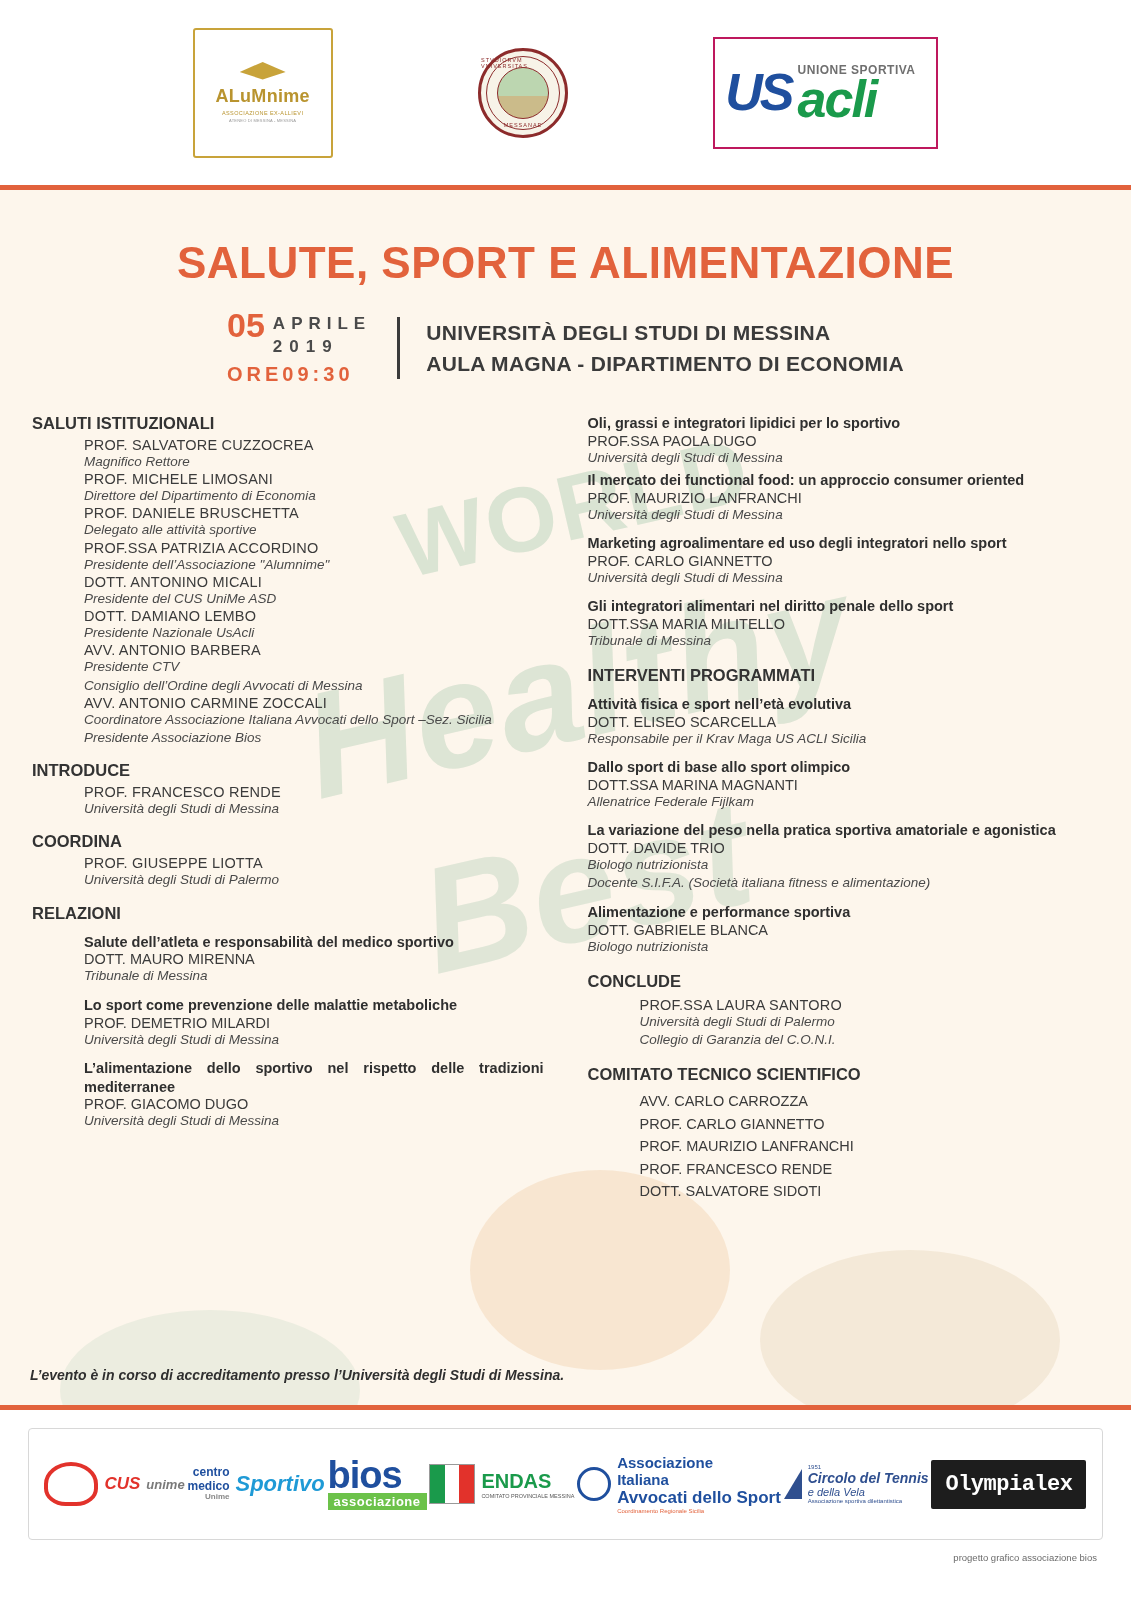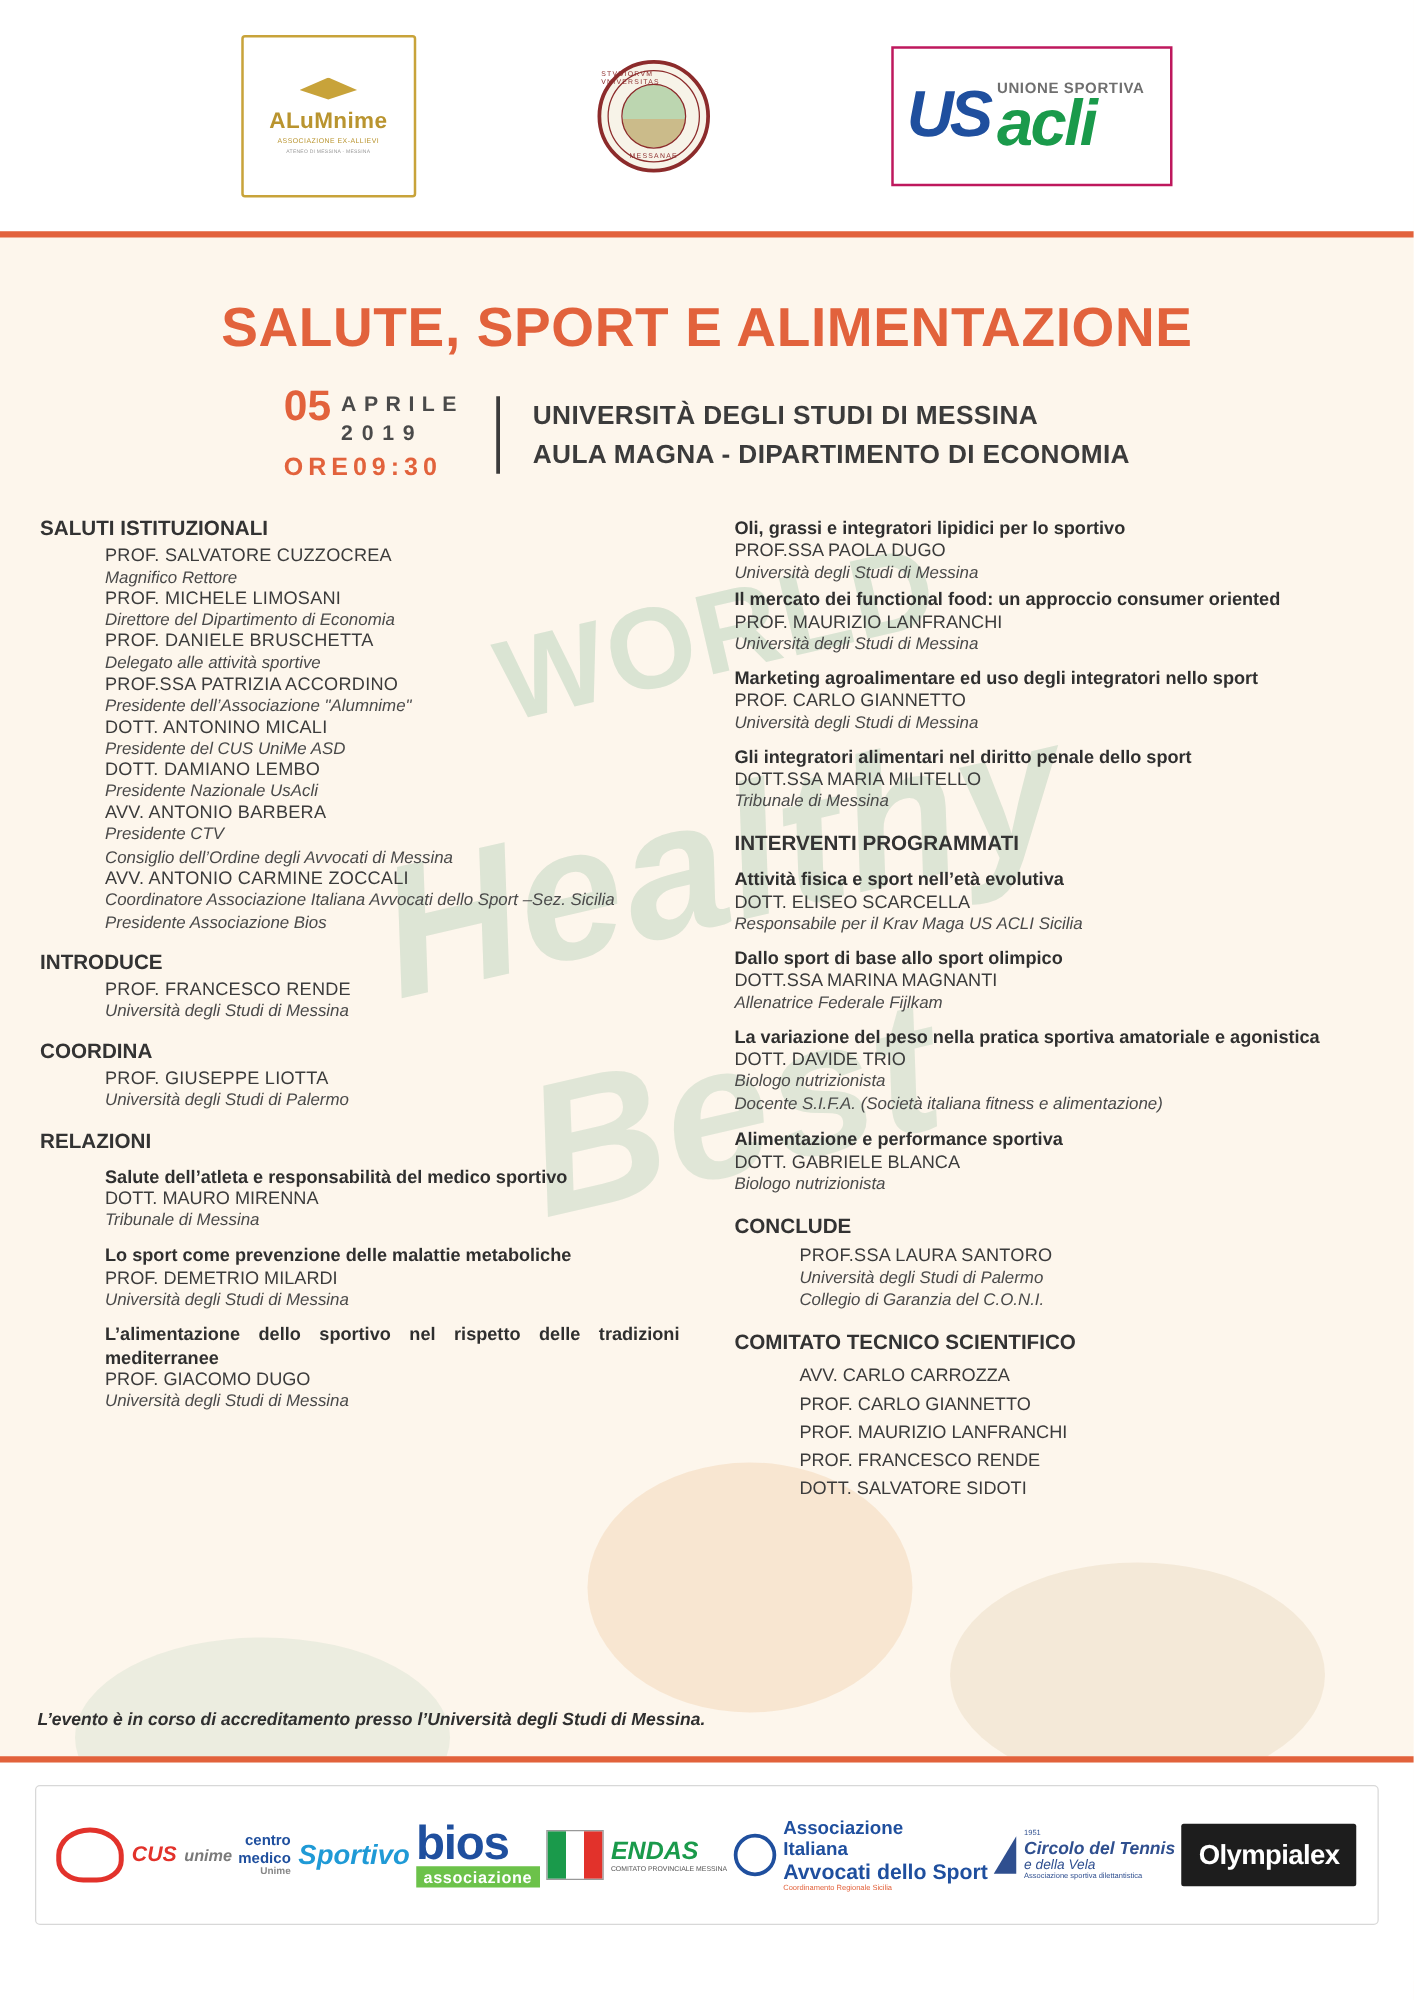--- a/index.html
+++ b/index.html
@@ -170,31 +170,31 @@
   }
   .sp { display:flex; align-items:center; gap:6px; }
   .sp-cus .mark { width:54px; height:44px; border:4px solid #e2322b; border-radius:50% 50% 40% 40%; }
   .sp-cus .txt { font-size:17px; font-weight:bold; color:#e2322b; font-style:italic;}
   .sp-cus .txt small { display:block; font-size:13px; color:#7a7a7a; font-weight:bold;}
   .sp-cms .txt1 { font-size:12px; color:#1f4f9e; font-weight:bold; line-height:1.1;text-align:right;}
   .sp-cms .big { font-size:22px; color:#1f9ad6; font-weight:bold; font-style:italic;}
   .sp-bios .b { font-size:38px; font-weight:bold; color:#1f4f9e; letter-spacing:-1px; line-height:.9;}
   .sp-bios .a { font-size:13px; font-weight:bold; color:#fff; background:#6cc24a; padding:1px 6px; letter-spacing:.5px;}
   .sp-endas .ic { width:46px; height:40px; background:linear-gradient(90deg,#1a9a4b 33%,#fff 33% 66%, #e2322b 66%); border:1px solid #999;}
-  .sp-endas .t { font-size:20px; font-weight:bold; color:#1a9a4b; font-style:italic;}
+  .sp-endas .t { font-size:20px; font-weight:bold; color:#1a9a4b; }
   .sp-endas .s { font-size:5.5px; color:#555;}
   .sp-aias .t1 { font-size:15px; color:#1f4f9e; font-weight:bold;}
   .sp-aias .t2 { font-size:17px; color:#1f4f9e; font-weight:bold;}
   .sp-aias .t3 { font-size:6px; color:#e2623c;}
   .sp-aias .dots { width:34px; height:34px; border-radius:50%; border:3px solid #1f4f9e;}
   .sp-ctv .t1 { font-size:14px; color:#2f4f8f; font-style:italic; font-weight:bold;}
   .sp-ctv .t2 { font-size:11px; color:#2f4f8f; font-style:italic;}
   .sp-ctv .t3 { font-size:6px; color:#2f4f8f;}
   .sp-ctv .sail { width:0;height:0;border-left:18px solid transparent;border-bottom:30px solid #2f4f8f;}
-  .sp-oly { background:#1d1d1d; color:#fff; font-size:22px; font-weight:bold; padding:12px 14px; border-radius:2px; letter-spacing:-.5px;}
+  .sp-oly { background:#1d1d1d; color:#fff; font-size:22px; font-weight:bold; padding:12px 14px; border-radius:2px; letter-spacing:-.5px;font-family:Liberation Mono, monospace;}
   .credit { text-align:right; font-size:9.5px; color:#6b6b6b; margin-top:12px; padding-right:6px;}
 </style>
 </head>
 <body>
 
 <div class="top-strip">
 
   <div class="logo-box">
     <div class="alumnime">
       <div class="cap"></div>
@@ -447,13 +447,14 @@
         <div class="t2">e della Vela</div>
         <div class="t3">Associazione sportiva dilettantistica</div>
       </div>
     </div>
 
     <div class="sp">
       <div class="sp-oly">Olympialex</div>
     </div>
   </div>
 
+  <div class="credit">progetto grafico associazione bios</div>
 </div>
 
 </body></html>

